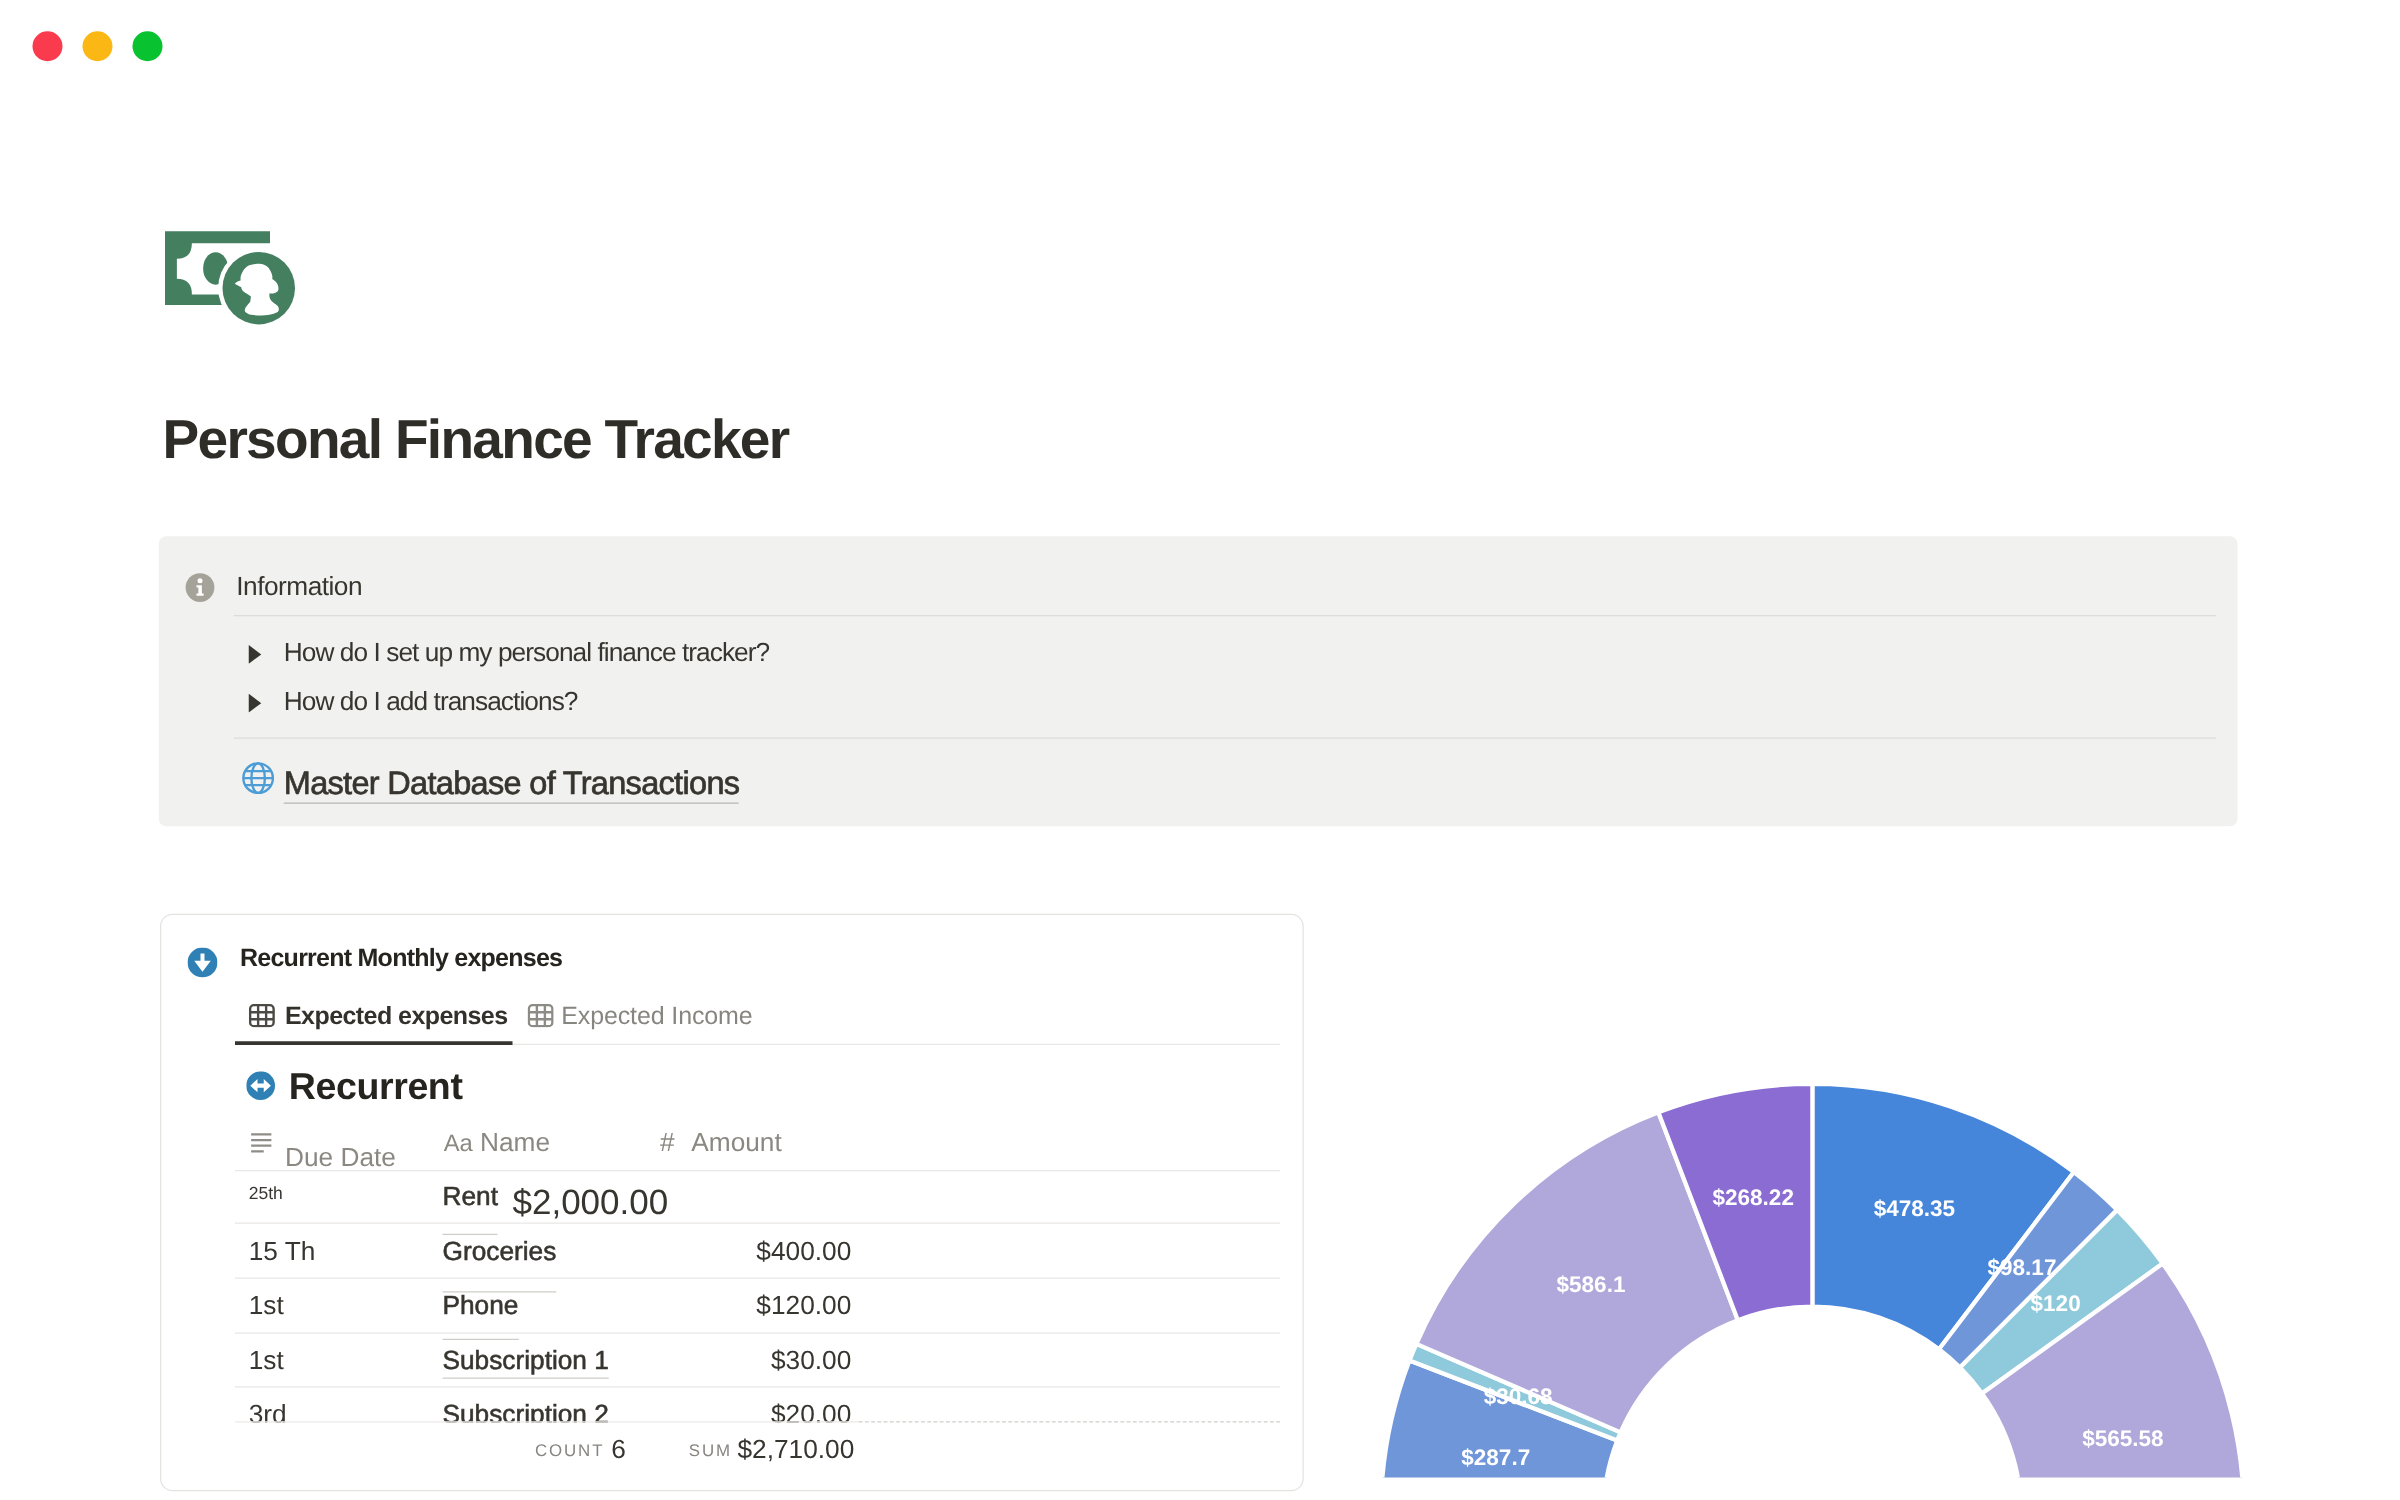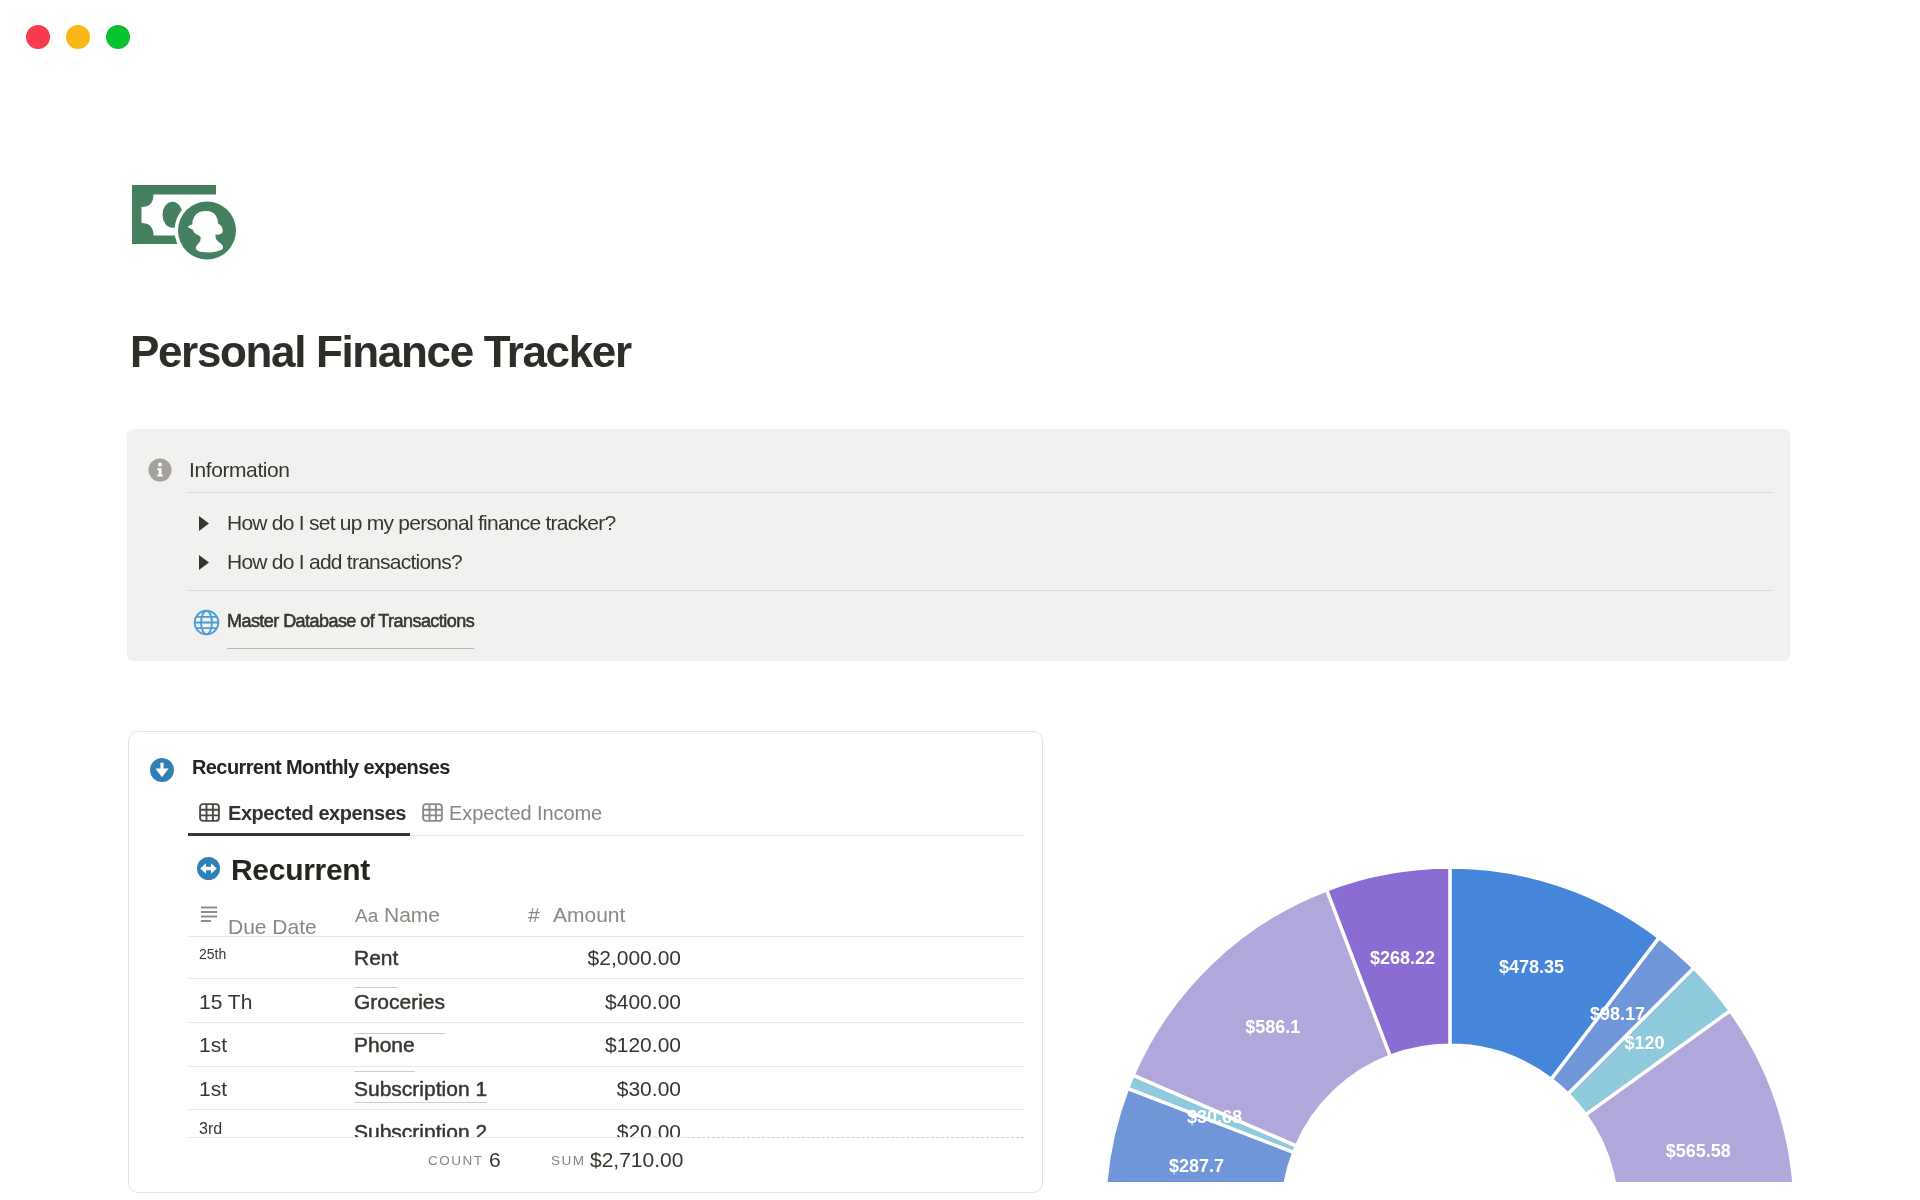--- a/index.html
+++ b/index.html
@@ -41,21 +41,21 @@
 <svg class="abs" style="left:198px; top:555px;" width="12" height="15" viewBox="0 0 12 15">
     <path d="M1 0 L11 7.5 L1 15 Z" fill="#37352f"></path>
   </svg>
 <div class="txt" style="left:227px; top:550px; font-size:21px; letter-spacing:-0.75px;">How do I add transactions?</div>
 <div class="abs" style="left:187px; top:590px; width:1586px; height:1px; background:#dedcd8;"></div>
 <svg class="abs" style="left:193px; top:609px;" width="27" height="27" viewBox="0 0 24 24" fill="none" stroke="#4c9cd6" stroke-width="1.7">
   <circle cx="12" cy="12" r="10.5"></circle>
   <ellipse cx="12" cy="12" rx="4.8" ry="10.5"></ellipse>
   <path d="M1.5 12 L22.5 12 M2.6 7 L21.4 7 M2.6 17 L21.4 17"></path>
 </svg>
-<div class="txt" style="left:227px; top:611px; font-size:18px; font-weight:400; -webkit-text-stroke:0.55px #37352f; letter-spacing:-0.55px; border-bottom:1.5px solid #b9b7b2; padding-bottom:16px;">Master Database of Transactions</div>
+<div class="txt" style="left:227px; top:611px; font-size:26px; font-weight:400; -webkit-text-stroke:0.55px #37352f; letter-spacing:-0.55px; border-bottom:1.5px solid #b9b7b2; padding-bottom:0px;">Master Database of Transactions</div>
 
 <div class="abs" style="left:127.5px; top:730.5px; width:915px; height:462px; background:#fff; border:1.3px solid #e4e3e0; border-radius:10px;"></div>
 <svg class="abs" style="left:150px; top:758px;" width="24" height="24" viewBox="0 0 24 24">
   <circle cx="12" cy="12" r="12" fill="#2f81b5"></circle>
   <path d="M10.4 4.8 L13.6 4.8 L13.6 10.6 L18.6 10.6 L12 19.3 L5.4 10.6 L10.4 10.6 Z" fill="#fff"></path>
 </svg>
 <div class="txt" style="left:192px; top:756px; font-size:20px; font-weight:700; letter-spacing:-0.6px; color:#26241f;">Recurrent Monthly expenses</div>
 <svg class="abs" style="left:199px; top:803px;" width="21" height="19" viewBox="0 0 21 19" fill="none" stroke="#4c4a44" stroke-width="1.9">
   <rect x="1.1" y="1.1" width="18.8" height="16.8" rx="3"></rect>
   <path d="M1.1 6.8 L19.9 6.8 M1.1 12.4 L19.9 12.4 M7.5 1.1 L7.5 17.9 M13.9 1.1 L13.9 17.9"></path>
@@ -81,35 +81,35 @@
 <div class="txt" style="left:228px; top:903px; font-size:21px; color:#8a8881;margin-top:12px;">Due Date</div>
 <div class="txt" style="left:355px; top:905px; font-size:19px; color:#8a8881;">Aa</div>
 <div class="txt" style="left:384px; top:903px; font-size:21px; color:#8a8881;">Name</div>
 <div class="txt" style="left:528px; top:903px; font-size:21px; color:#8a8881;">#</div>
 <div class="txt" style="left:553px; top:903px; font-size:21px; color:#8a8881;">Amount</div>
 <div class="abs" style="left:188px; top:936px; width:836px; height:1px; background:#e9e8e5;"></div>
 
 <div id="rows">
 <div class="txt" style="left:199px; top:946.0px; font-size:14px;">25th</div>
 <div class="txt" style="left:354px; top:946.0px; font-size:21px; font-weight:400; -webkit-text-stroke:0.45px #37352f; border-bottom:1.4px solid #cfcdc9; padding-bottom:17px;">Rent</div>
-<div class="txt" style="left:410px; top:946.0px; font-size:21px; width:271px; text-align:right;">$2,000.00</div>
+<div class="txt" style="left:410px; top:946.0px; font-size:28px; width:271px; ">$2,000.00</div>
 <div class="abs" style="left:188px; top:978.4px; width:836px; height:1px; background:#e9e8e5;"></div>
 <div class="txt" style="left:199px; top:989.6px; font-size:21px;">15 Th</div>
 <div class="txt" style="left:354px; top:989.6px; font-size:21px; font-weight:400; -webkit-text-stroke:0.45px #37352f; border-bottom:1.4px solid #cfcdc9; padding-bottom:19px;">Groceries</div>
 <div class="txt" style="left:410px; top:989.6px; font-size:21px; width:271px; text-align:right;">$400.00</div>
 <div class="abs" style="left:188px; top:1022.0px; width:836px; height:1px; background:#e9e8e5;"></div>
 <div class="txt" style="left:199px; top:1033.2px; font-size:21px;">1st</div>
 <div class="txt" style="left:354px; top:1033.2px; font-size:21px; font-weight:400; -webkit-text-stroke:0.45px #37352f; border-bottom:1.4px solid #cfcdc9; padding-bottom:14px;">Phone</div>
 <div class="txt" style="left:410px; top:1033.2px; font-size:21px; width:271px; text-align:right;">$120.00</div>
 <div class="abs" style="left:188px; top:1065.6px; width:836px; height:1px; background:#e9e8e5;"></div>
 <div class="txt" style="left:199px; top:1076.8px; font-size:21px;">1st</div>
 <div class="txt" style="left:354px; top:1076.8px; font-size:21px; font-weight:400; -webkit-text-stroke:0.45px #37352f; border-bottom:1.4px solid #cfcdc9; padding-bottom:1px;">Subscription 1</div>
 <div class="txt" style="left:410px; top:1076.8px; font-size:21px; width:271px; text-align:right;">$30.00</div>
 <div class="abs" style="left:188px; top:1109.2px; width:836px; height:1px; background:#e9e8e5;"></div>
-<div class="txt" style="left:199px; top:1120.4px; font-size:16px;">3rd</div>
+<div class="txt" style="left:199px; top:1120.4px; font-size:21px;">3rd</div>
 <div class="txt" style="left:354px; top:1120.4px; font-size:21px; font-weight:400; -webkit-text-stroke:0.45px #37352f; border-bottom:1.4px solid #cfcdc9; padding-bottom:1px;">Subscription 2</div>
 <div class="txt" style="left:410px; top:1120.4px; font-size:21px; width:271px; text-align:right;">$20.00</div>
 </div>
 
 <svg class="abs" style="left:1040px; top:840px;" width="880" height="342" viewBox="1040 840 880 342">
 <path d="M1449.9,867.1 A345.3,345.3 0 0 1 1659.1,937.6 L1551.2,1079.4 A167.2,167.2 0 0 0 1449.9,1045.2 Z" fill="#4586db" stroke="#fff" stroke-width="3.4" stroke-linejoin="round"></path>
 <path d="M1659.1,937.6 A345.3,345.3 0 0 1 1693.8,967.9 L1568.0,1094.0 A167.2,167.2 0 0 0 1551.2,1079.4 Z" fill="#7096da" stroke="#fff" stroke-width="3.4" stroke-linejoin="round"></path>
 <path d="M1693.8,967.9 A345.3,345.3 0 0 1 1730.2,1010.8 L1585.6,1114.8 A167.2,167.2 0 0 0 1568.0,1094.0 Z" fill="#8ecadb" stroke="#fff" stroke-width="3.4" stroke-linejoin="round"></path>
 <path d="M1730.2,1010.8 A345.3,345.3 0 0 1 1791.5,1262.5 L1615.3,1236.7 A167.2,167.2 0 0 0 1585.6,1114.8 Z" fill="#b0a8da" stroke="#fff" stroke-width="3.4" stroke-linejoin="round"></path>
 <path d="M1104.7,1220.7 A345.3,345.3 0 0 1 1127.6,1088.4 L1293.8,1152.4 A167.2,167.2 0 0 0 1282.7,1216.4 Z" fill="#7096da" stroke="#fff" stroke-width="3.4" stroke-linejoin="round"></path>

